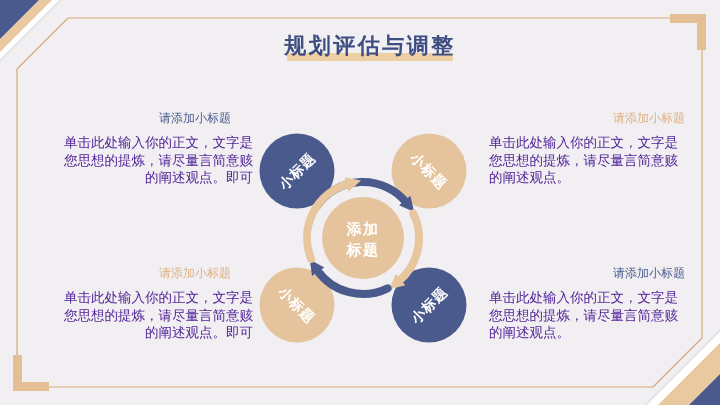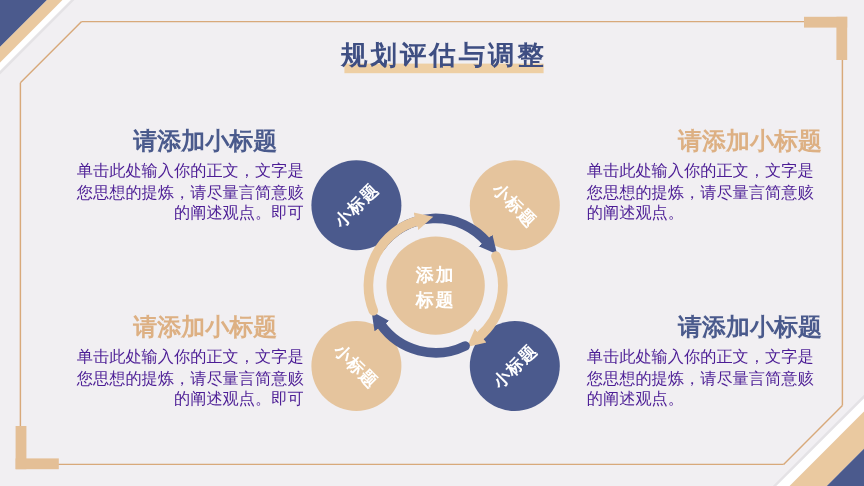--- a/index.html
+++ b/index.html
@@ -23,21 +23,21 @@
     font-size:22px;font-weight:bold;letter-spacing:2.5px;
     color:#3e4e82;
   }
   .title .txt{position:relative;z-index:1;}
   .title .bar{
     position:absolute;left:5px;right:5px;bottom:0;height:8px;
     background:#eecfa4;z-index:0;
   }
   
   .block{position:absolute;width:196px;z-index:3;}
-  .block .heading{font-size:20px;font-weight:bold;line-height:18px;margin:0;text-align:right;}
+  .block .heading{font-size:12px;font-weight:normal;line-height:18px;margin:0;text-align:right;}
   .block .body{
     font-size:13.5px;line-height:17.5px;color:#4c1d95;
     margin-top:7px;word-break:break-all;
   }
   .block.align-right{text-align:right;}
   .block.align-left{text-align:left;}
   .block.align-right .heading{padding-right:22px;}
   .heading.c-blue{color:#4a5a8c;}
   .heading.c-tan{color:#ddb083;}
   .block.tl{top:109px;right:467px;}

